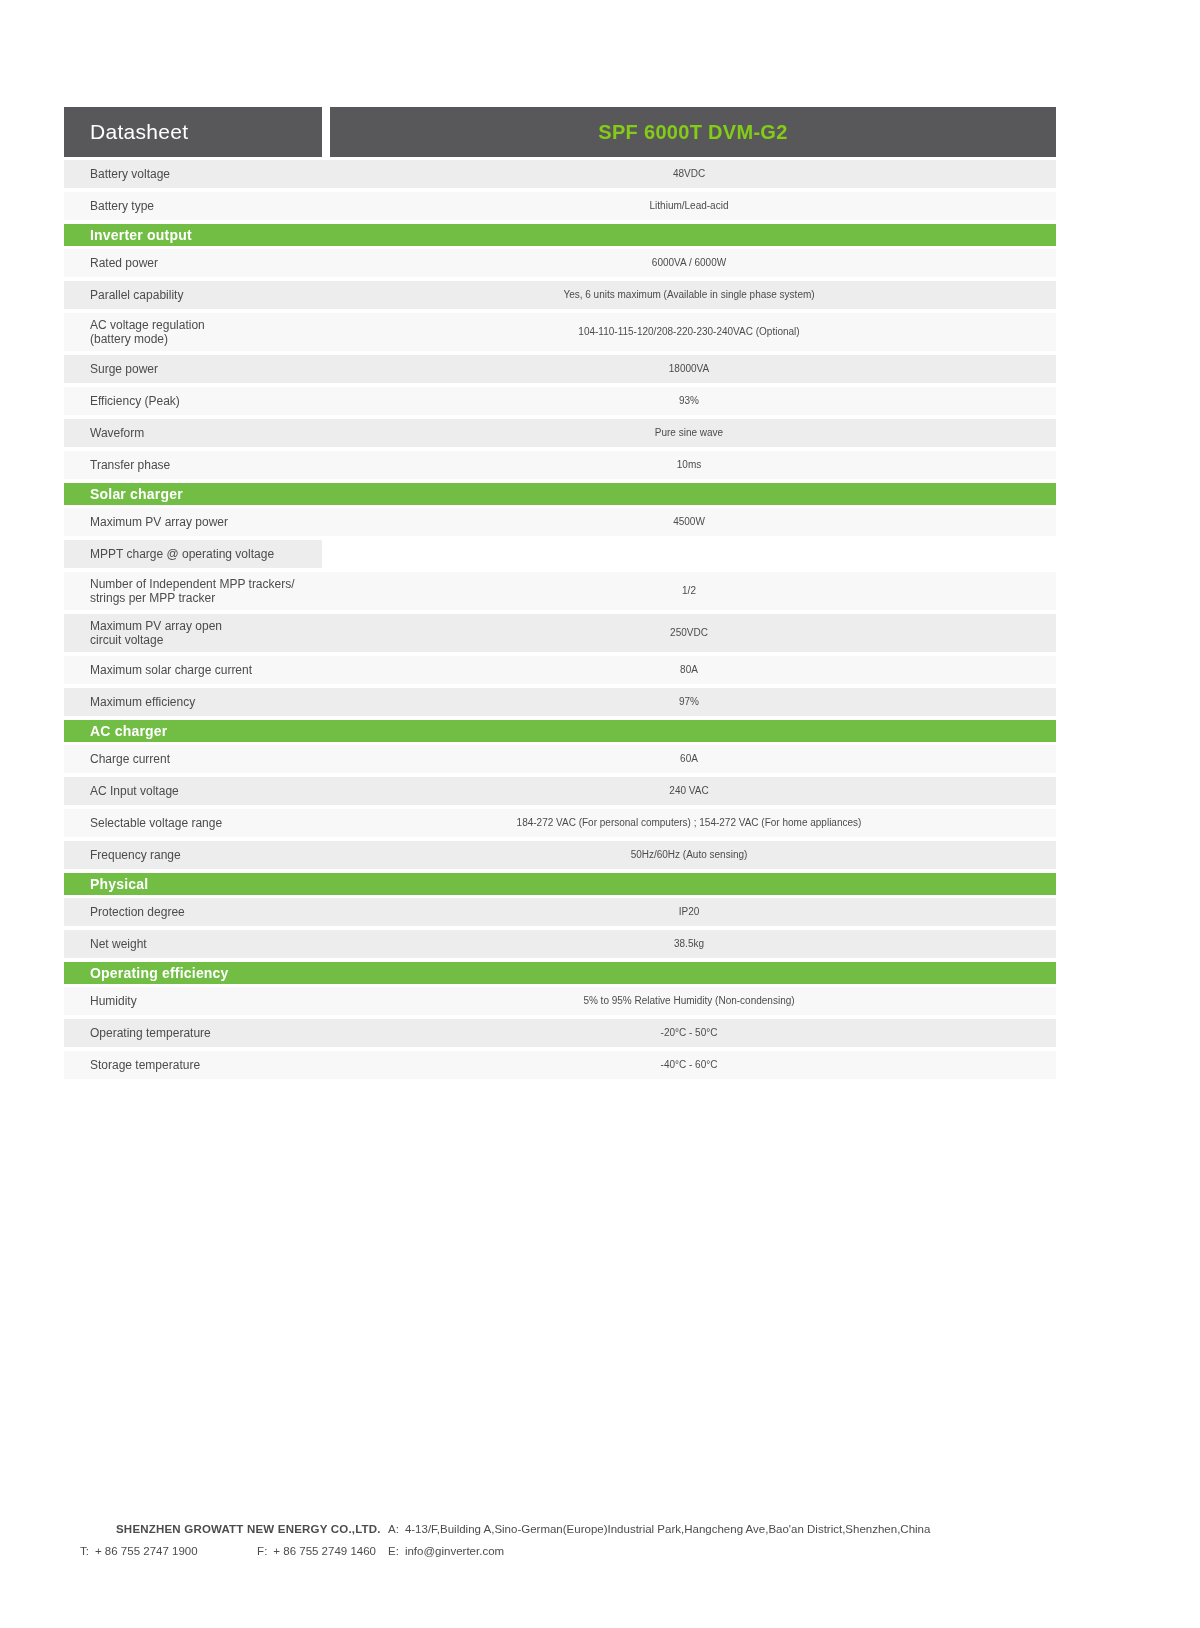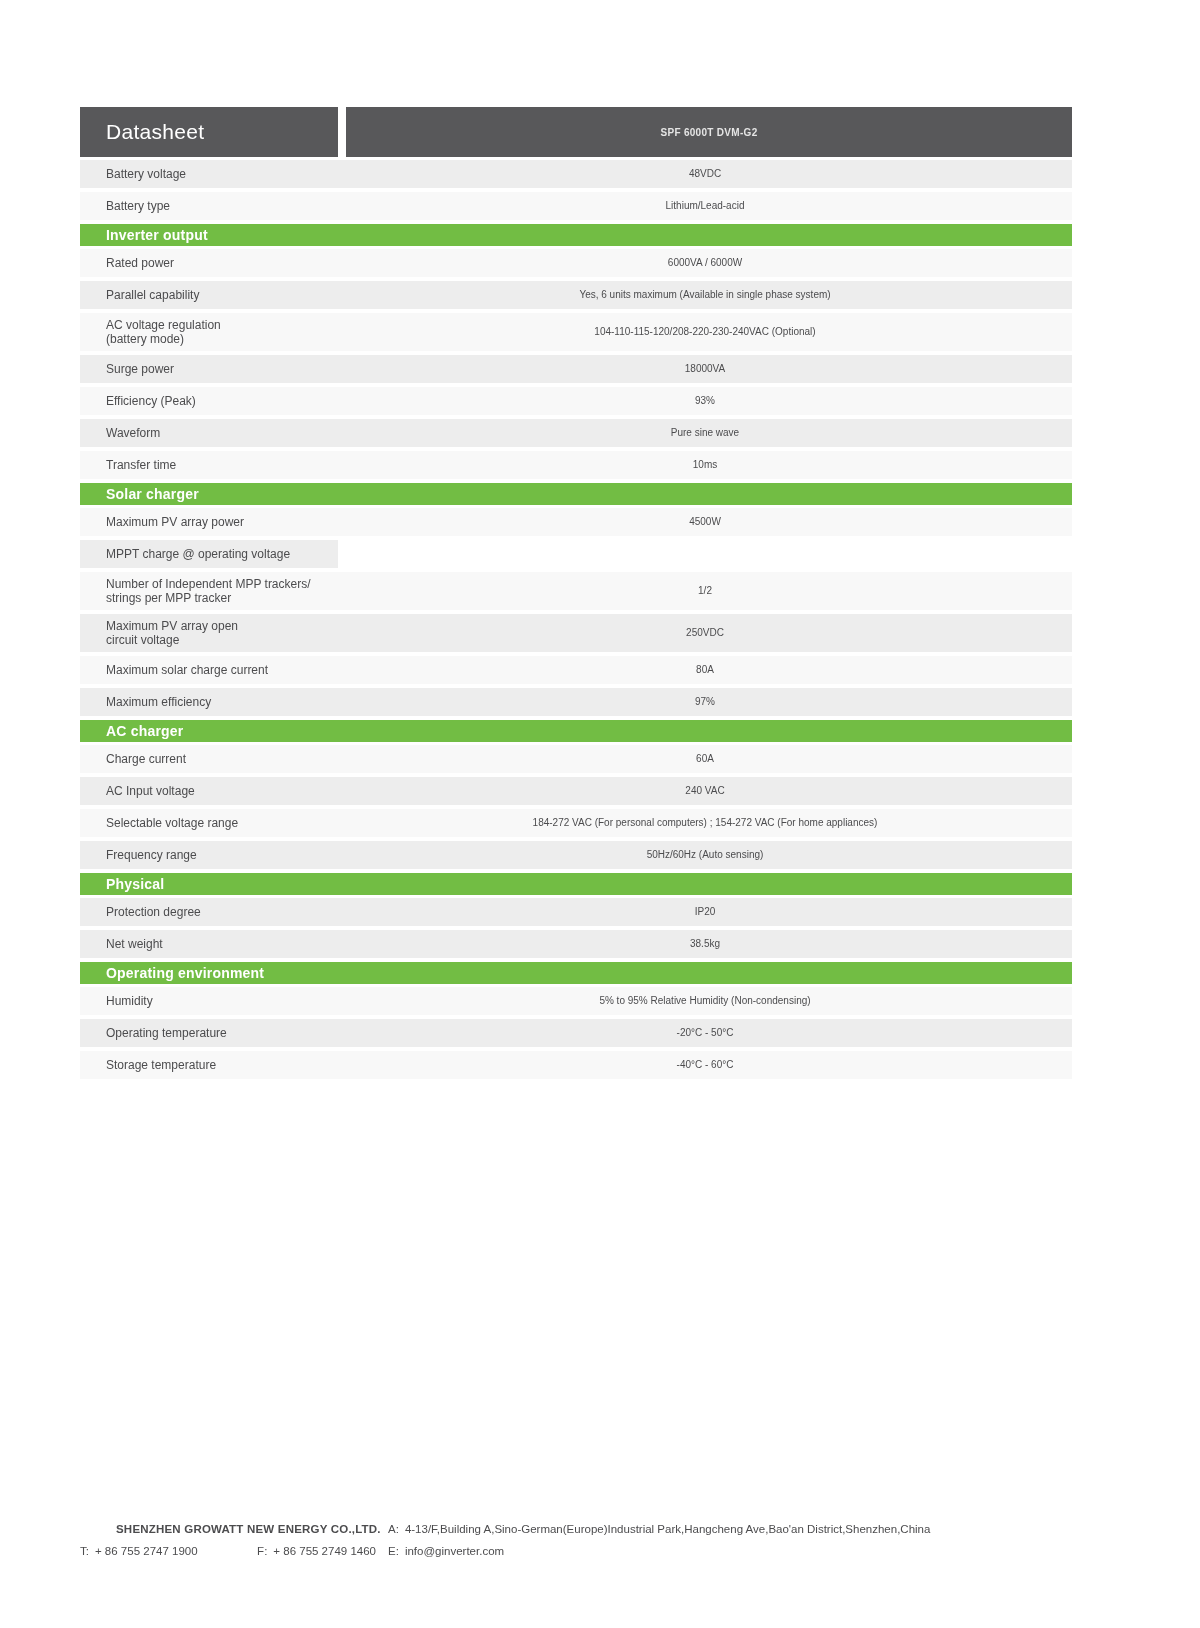--- a/index.html
+++ b/index.html
@@ -8,31 +8,31 @@
     --row-dark:#ededed;
     --row-light:#f8f8f8;
     --txt:#4c4c4e;
   }
   html,body{margin:0;padding:0;}
   body{
     width:1200px;height:1628px;background:#ffffff;position:relative;
     font-family:"Liberation Sans", sans-serif;color:var(--txt);
     overflow:hidden;
   }
-  .sheet{position:absolute;left:80px;top:107px;width:992px;}
+  .sheet{position:absolute;left:64px;top:107px;width:992px;}
   .titlebar{display:flex;gap:8px;margin-bottom:3px;}
   .titlebar .tb-left{
     width:258px;box-sizing:border-box;background:var(--hdr-gray);color:#fff;
     height:50px;display:flex;align-items:center;padding-left:26px;
     font-size:21px;letter-spacing:0.3px;
   }
   .titlebar .tb-right{
-    flex:1;background:var(--hdr-gray);color:#e5e5e5;height:50px;
+    flex:1;background:var(--hdr-gray);color:#84cc16;height:50px;
     display:flex;align-items:center;justify-content:center;
-    font-weight:bold;font-size:10px;letter-spacing:0.3px;
+    font-weight:bold;font-size:20px;letter-spacing:0.3px;
   }
   .section-header{
     background:var(--green);color:#fff;font-weight:bold;font-size:14px;
     height:22px;display:flex;align-items:center;padding-left:26px;
     box-sizing:border-box;margin-bottom:3px;letter-spacing:0.2px;
   }
   .spec-row{display:flex;gap:0;margin-bottom:4px;}
   .spec-row .label-cell{
     width:258px;box-sizing:border-box;min-height:28px;
     display:flex;align-items:center;padding:5px 10px 5px 26px;
@@ -93,21 +93,21 @@
       </div>
       <div class="spec-row lightrow">
         <div class="label-cell">Efficiency (Peak)</div>
         <div class="value-cell">93%</div>
       </div>
       <div class="spec-row shaded">
         <div class="label-cell">Waveform</div>
         <div class="value-cell">Pure sine wave</div>
       </div>
       <div class="spec-row lightrow">
-        <div class="label-cell">Transfer time</div>
+        <div class="label-cell">Transfer phase</div>
         <div class="value-cell">10ms</div>
       </div>
       <div class="section-header">Solar charger</div>
       <div class="spec-row lightrow">
         <div class="label-cell">Maximum PV array power</div>
         <div class="value-cell">4500W</div>
       </div>
       <div class="spec-row shaded">
         <div class="label-cell">MPPT charge @ operating voltage</div>
       </div>
@@ -148,21 +148,21 @@
       </div>
       <div class="section-header">Physical</div>
       <div class="spec-row shaded">
         <div class="label-cell">Protection degree</div>
         <div class="value-cell">IP20</div>
       </div>
       <div class="spec-row shaded">
         <div class="label-cell">Net weight</div>
         <div class="value-cell">38.5kg</div>
       </div>
-      <div class="section-header">Operating environment</div>
+      <div class="section-header">Operating efficiency</div>
       <div class="spec-row lightrow">
         <div class="label-cell">Humidity</div>
         <div class="value-cell">5% to 95% Relative Humidity (Non-condensing)</div>
       </div>
       <div class="spec-row shaded">
         <div class="label-cell">Operating temperature</div>
         <div class="value-cell">-20°C - 50°C</div>
       </div>
       <div class="spec-row lightrow">
         <div class="label-cell">Storage temperature</div>

